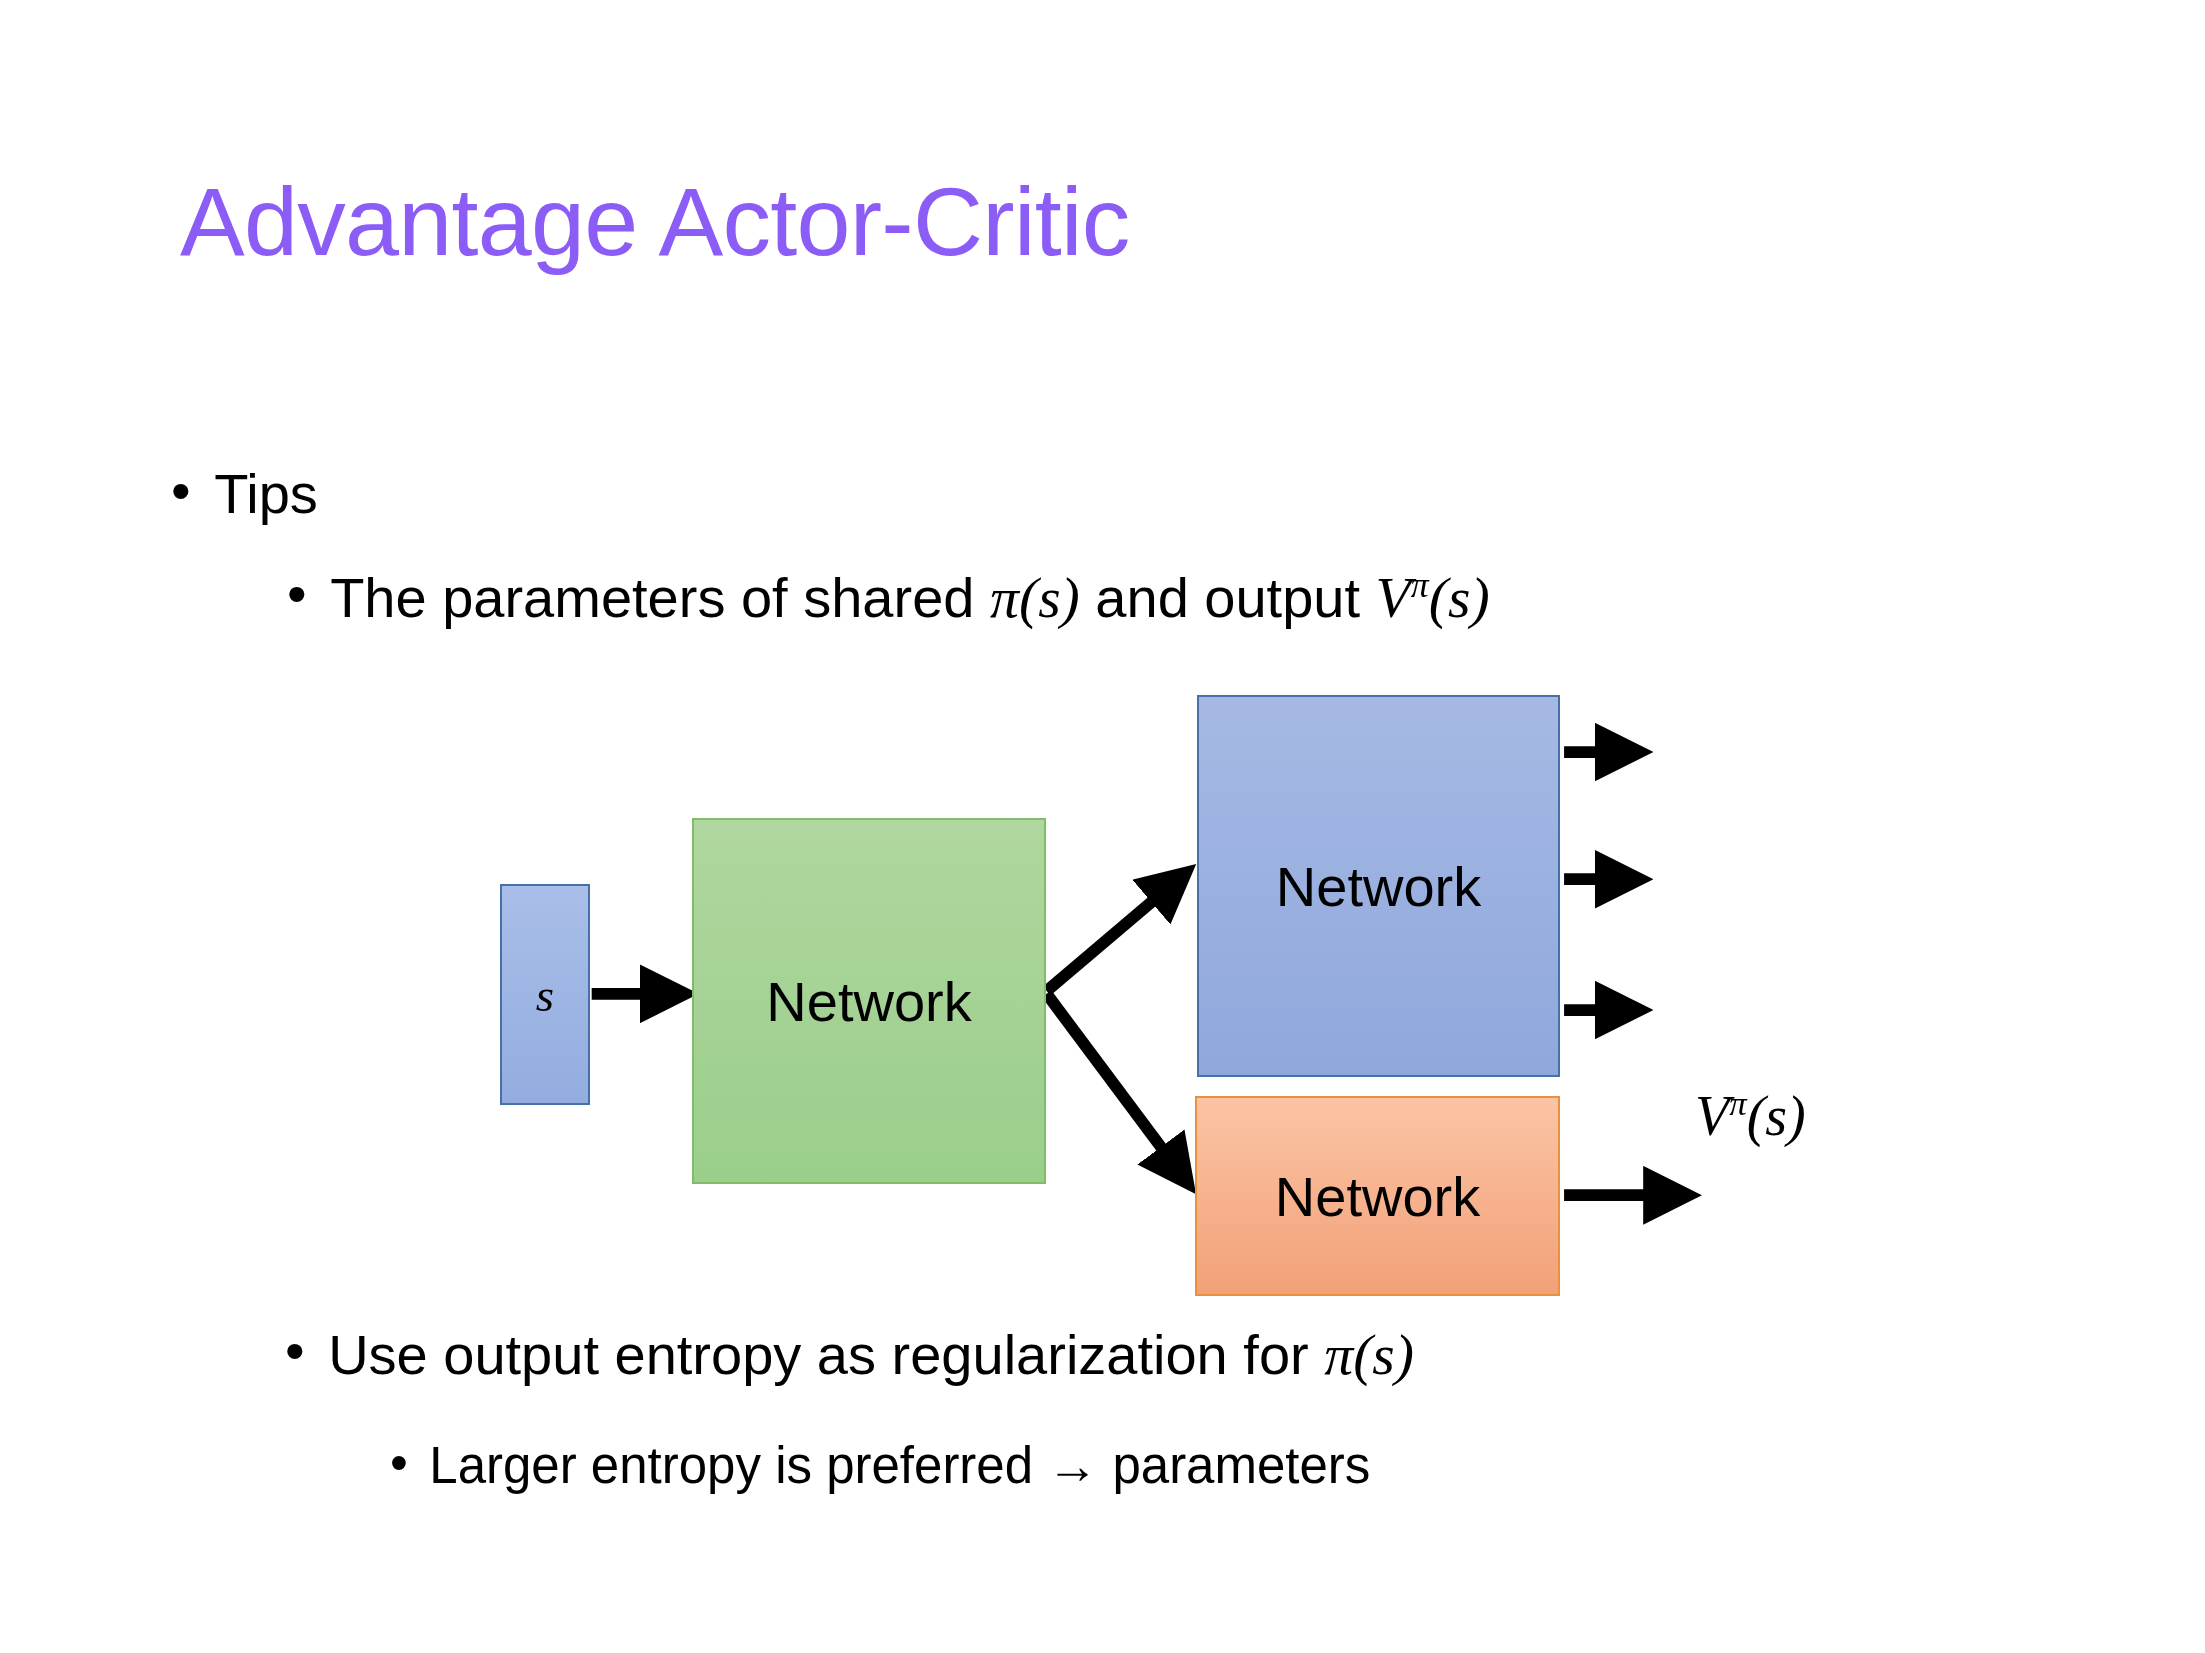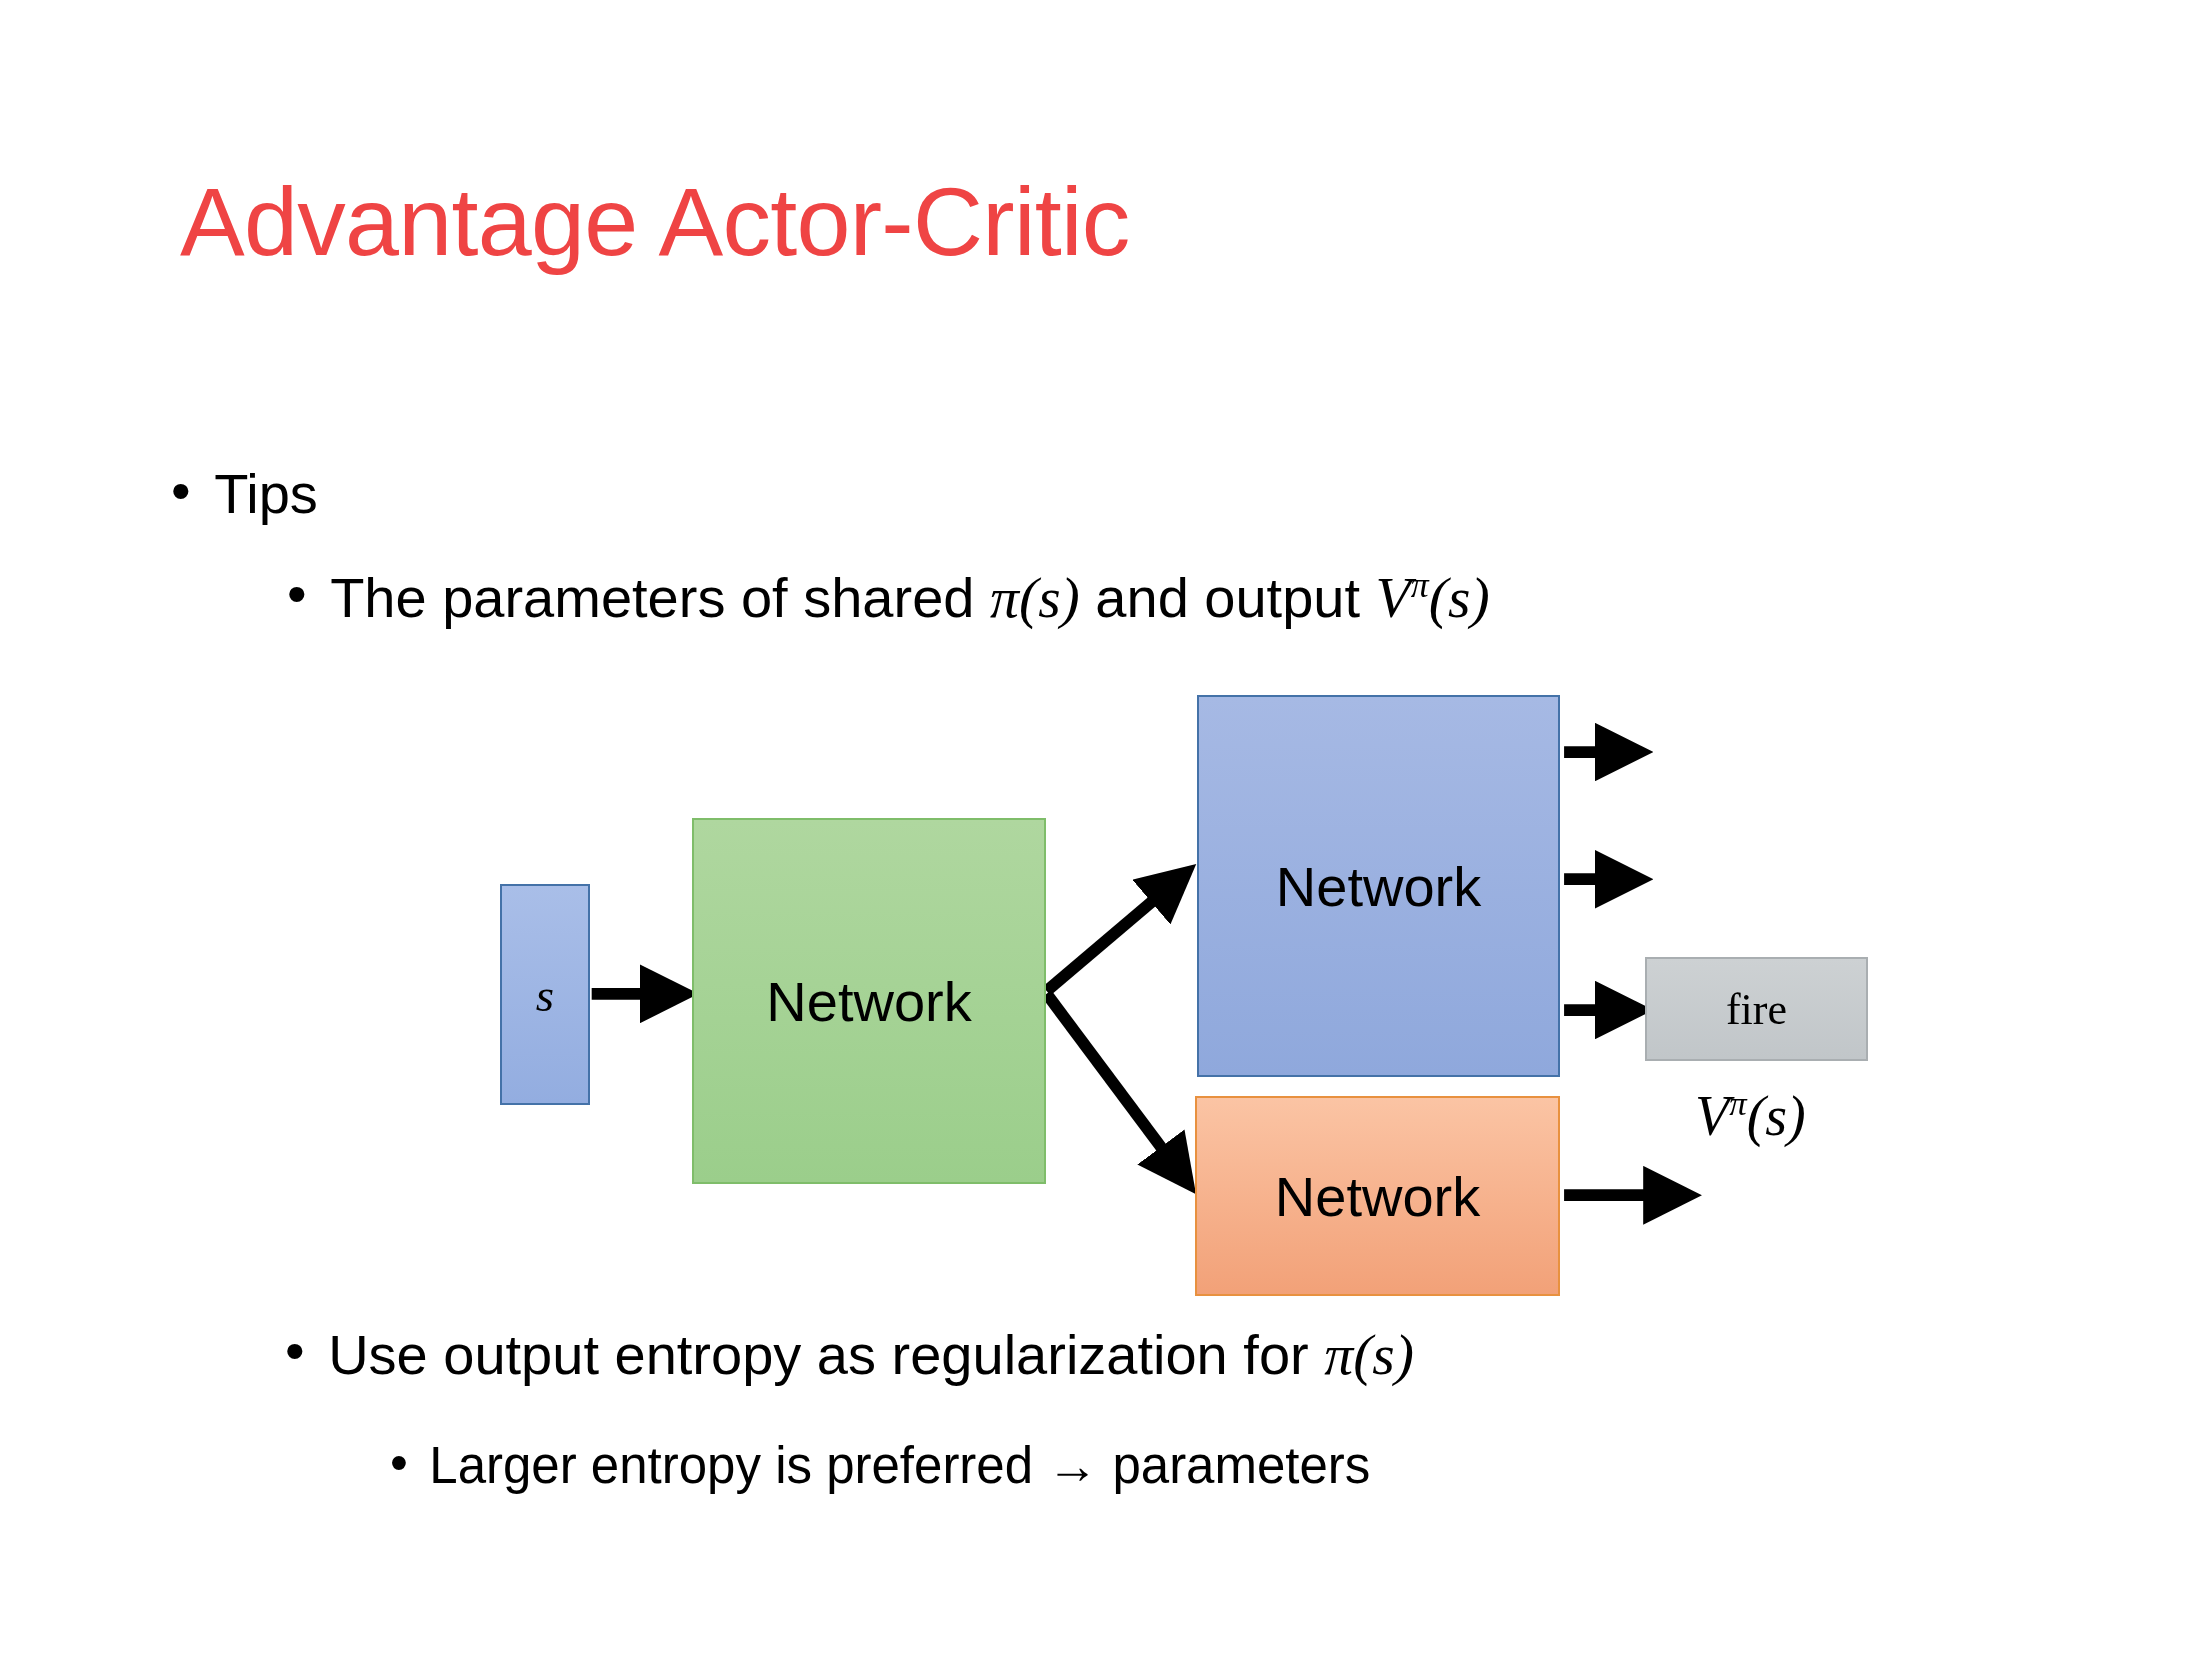--- a/index.html
+++ b/index.html
@@ -21,21 +21,21 @@
   #title {
     position: absolute;
     left: 180px;
     top: 171px;
     width: 1838px;
     font-family: "Liberation Sans", sans-serif;
     font-weight: 300;
     font-size: 97px;
     line-height: 1.05;
     letter-spacing: -0.7px;
-    color: #ef4444;
+    color: #8b5cf6;
     white-space: nowrap;
   }
 
   
   .bullet {
     position: absolute;
     display: flex;
     align-items: flex-start;
     font-family: "Liberation Sans", sans-serif;
     color: #000000;
@@ -229,21 +229,18 @@
     </div>
 
     <div class="box" id="box-actor">
       <span class="lbl">Network</span>
     </div>
 
     <div class="box" id="box-critic">
       <span class="lbl">Network</span>
     </div>
 
-    <div class="out-box" id="out-fire">
-      <span class="lbl">fire</span>
-    </div>
 
     <div id="v-out" class="math"><span>V</span><sup>π</sup><span class="paren">(s)</span></div>
   </div>
 
 </div>
 
 
 </body></html>

